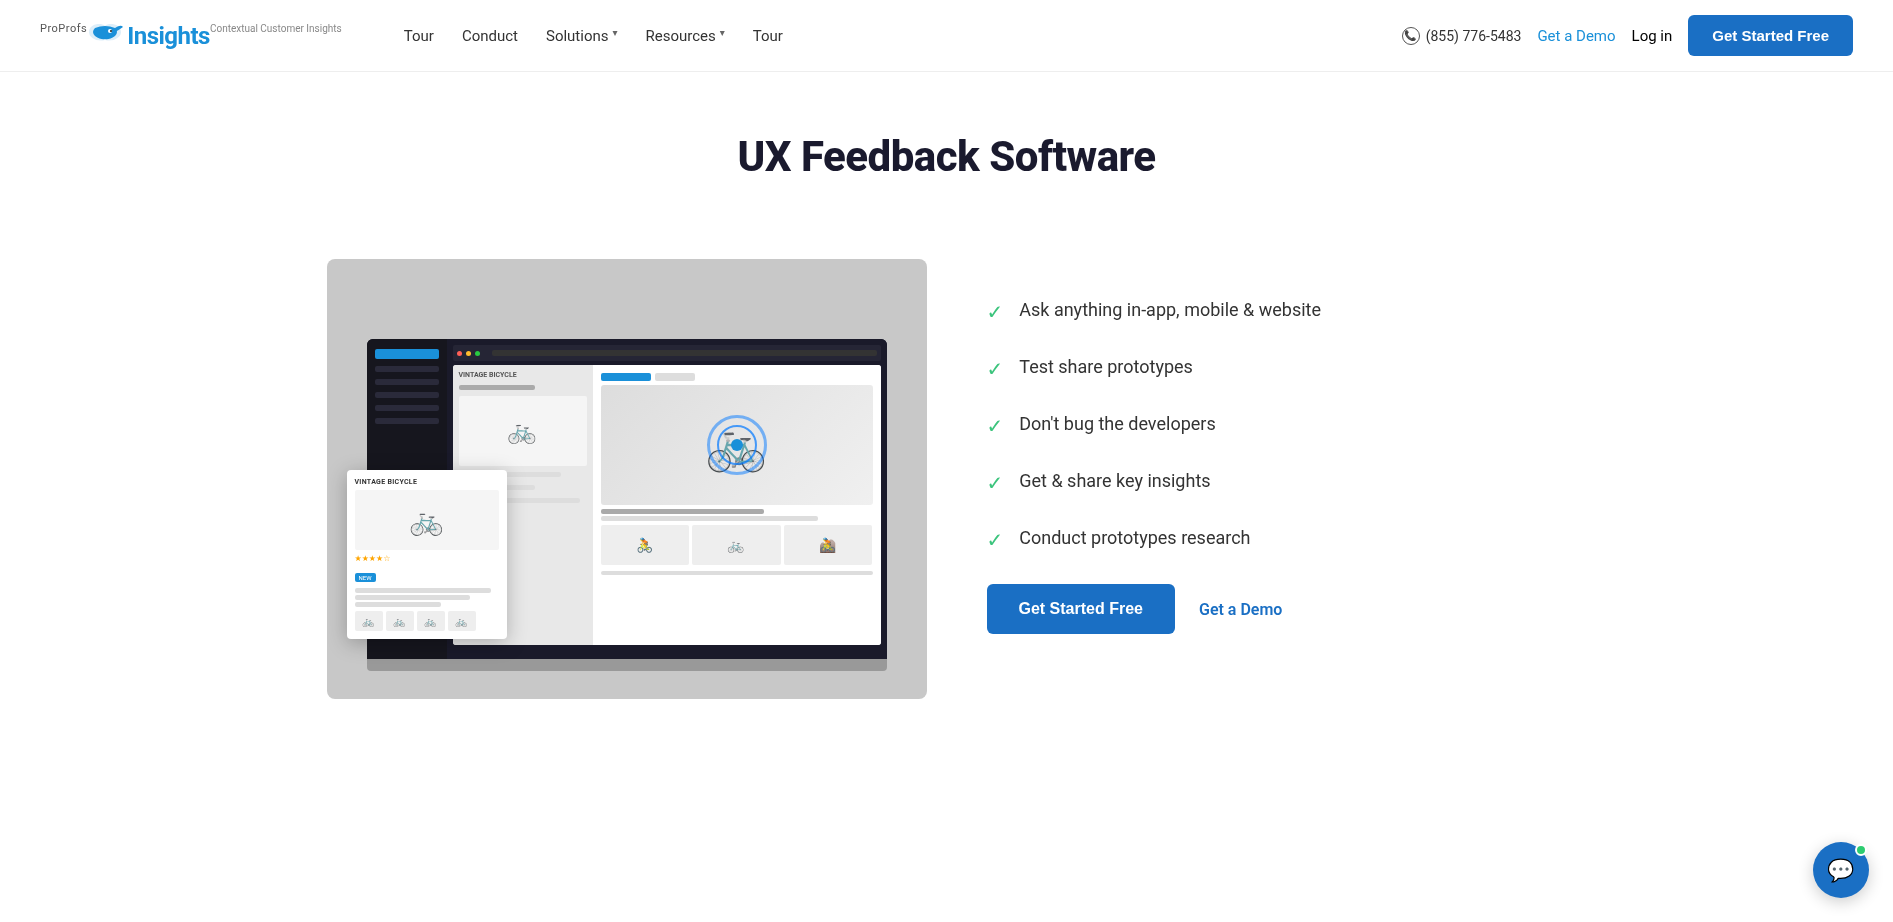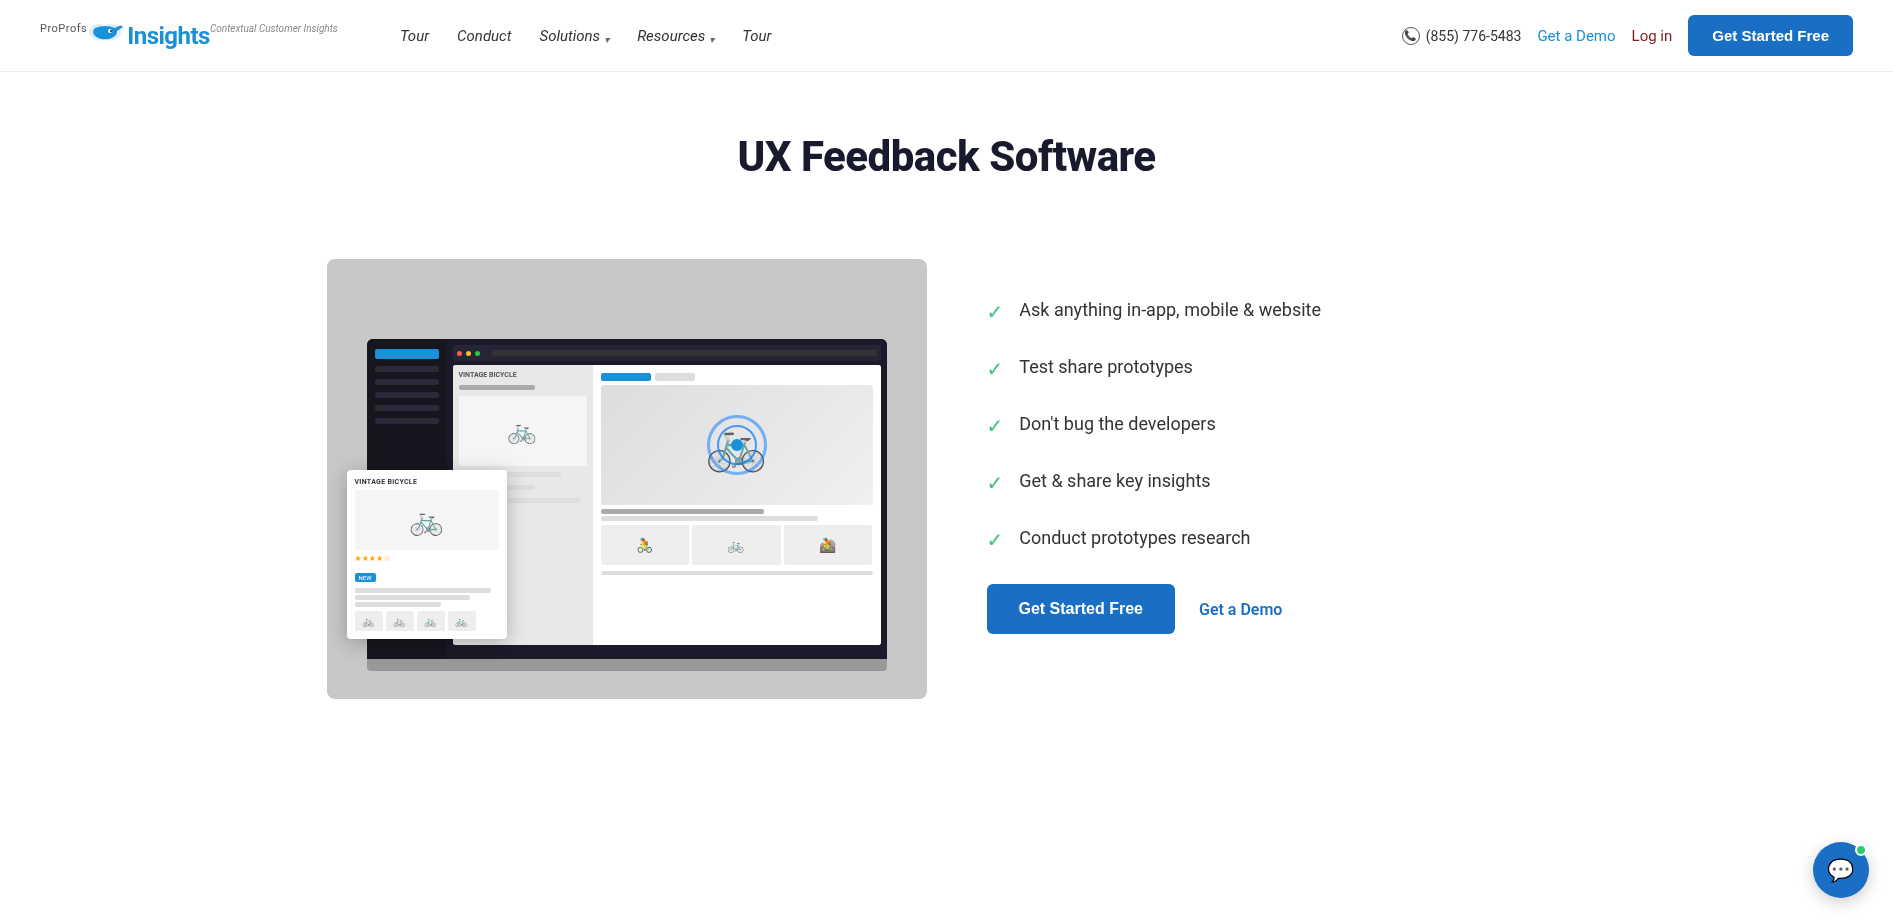--- a/index.html
+++ b/index.html
@@ -36,40 +36,38 @@
     .nav-logo-name span {
       font-size: 26px;
       font-weight: 700;
       color: #1a90d9;
       letter-spacing: -0.5px;
     }
     .nav-logo-tagline {
       font-size: 10px;
       color: #888;
       margin-top: 1px;
-      font-style: italic;
     }
     .nav-links {
       display: flex;
       align-items: center;
       gap: 4px;
       flex: 1;
     }
     .nav-link {
       font-size: 15px;
       color: #333;
       text-decoration: none;
       padding: 6px 12px;
       border-radius: 4px;
       cursor: pointer;
       display: flex;
-      align-items: flex-end;
+      align-items: flex-start;
       gap: 4px;
       white-space: nowrap;
-      font-style: italic;
     }
     .nav-link .chevron {
       font-size: 10px;
       color: #666;
     }
     .nav-right {
       display: flex;
       align-items: center;
       gap: 16px;
     }
@@ -93,21 +91,21 @@
     }
     .nav-demo-link {
       font-size: 15px;
       color: #1a90d9;
       text-decoration: none;
       white-space: nowrap;
       cursor: pointer;
     }
     .nav-login {
       font-size: 15px;
-      color: #7f1d1d;
+      color: #000000;
       text-decoration: none;
       cursor: pointer;
     }
     .btn-primary {
       background: #1a6fc4;
       color: #fff;
       border: none;
       padding: 12px 24px;
       border-radius: 6px;
       font-size: 15px;

